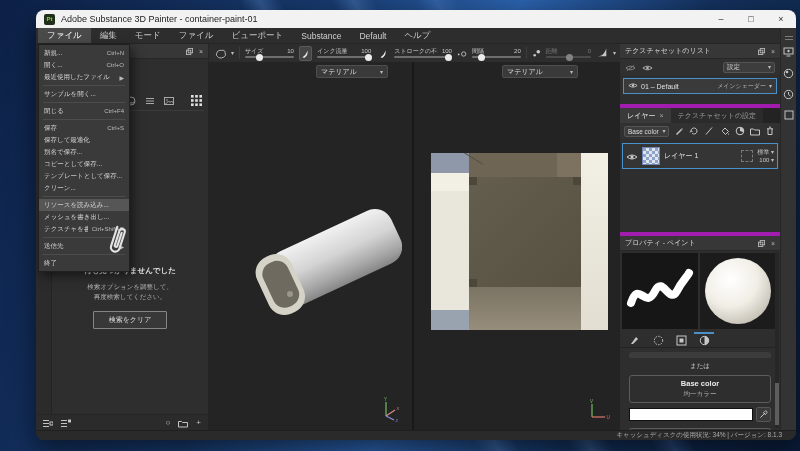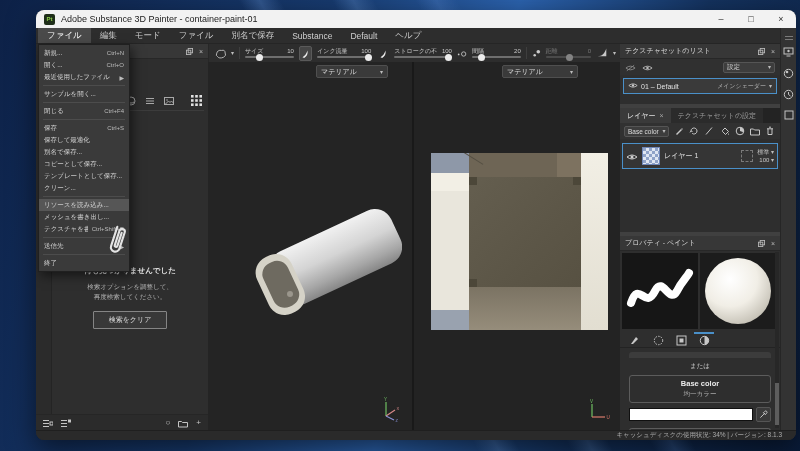--- a/index.html
+++ b/index.html
@@ -66,21 +66,21 @@
   
   .vp3d{position:absolute;left:172px;top:52px;width:204px;height:368px;background:#242424;}
   .vp2d{position:absolute;left:378px;top:52px;width:206px;height:368px;background:#232323;}
   .vpdiv{position:absolute;left:376px;top:52px;width:2px;height:368px;background:#191919;}
   .matdd{position:absolute;top:3px;height:13px;background:#3a3a3a;border:1px solid #4f4f4f;border-radius:2px;
     display:flex;align-items:center;justify-content:space-between;padding:0 4px;font-size:7px;color:#dddddd;box-sizing:border-box;}
   .uv{position:absolute;left:17px;top:91px;width:177px;height:177px;background:#e9e6dc;overflow:hidden;}
   .uv div{position:absolute;}
   .gizmo{position:absolute;right:10px;bottom:8px;}
   
-  .rpanel{position:absolute;left:584px;top:34px;width:160px;height:386px;background:#404040;}
+  .rpanel{position:absolute;left:584px;top:34px;width:160px;height:386px;background:#a21caf;}
   .sec{position:absolute;left:0;width:160px;background:#2e2e2e;box-sizing:border-box;}
   .row{display:flex;align-items:center;}
   .dd{background:#3d3d3d;border:1px solid #555;border-radius:2px;display:flex;align-items:center;
     justify-content:space-between;padding:0 3px;font-size:6.5px;color:#ddd;box-sizing:border-box;}
   .tsrow{margin:3px 3px 0;border:1px solid #4a90c9;background:#3a3a3a;height:14px;display:flex;align-items:center;
     padding:0 4px;font-size:7px;color:#e0e0e0;gap:3px;}
   .tabs{height:15px;display:flex;background:#232323;}
   .tab{display:flex;align-items:center;padding:0 7px;font-size:7px;gap:4px;}
   .tab.on{background:#3a3a3a;color:#e8e8e8;}
   .tab.off{background:#2b2b2b;color:#9b9b9b;}
@@ -132,21 +132,21 @@
       <div class="wc">–</div>
       <div class="wc">□</div>
       <div class="wc">×</div>
     </div>
 
     <div class="menubar">
       <div class="mb active">ファイル</div>
       <div class="mb">編集</div>
       <div class="mb">モード</div>
       <div class="mb">ファイル</div>
-      <div class="mb">別名で保存</div>
+      <div class="mb">ビューポート</div>
       <div class="mb">Substance</div>
       <div class="mb">Default</div>
       <div class="mb">ヘルプ</div>
     </div>
 
     <div class="file-menu">
       <div class="mi">
           <span class="ml">新規...</span>
           <span class="ms">Ctrl+N</span>
         </div>

